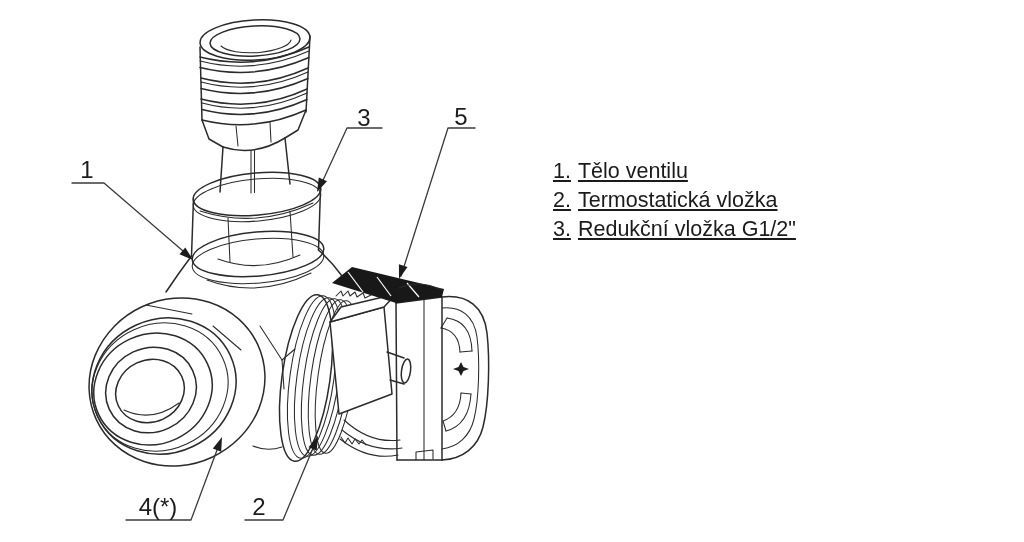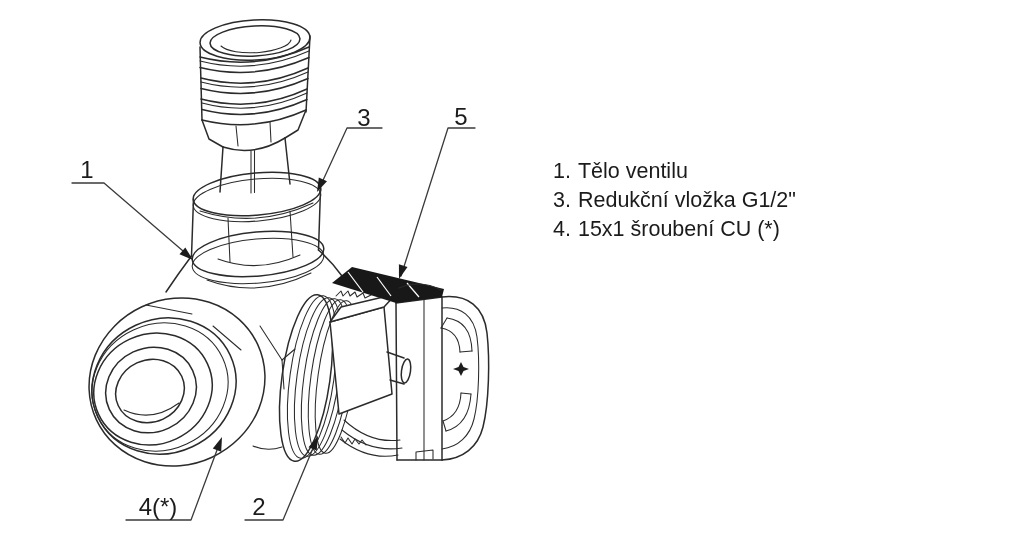--- a/index.html
+++ b/index.html
@@ -11,21 +11,21 @@
   .thin{fill:none;stroke:#2b2b2b;stroke-width:1.05;stroke-linecap:round;stroke-linejoin:round;}
   .sf{fill:#ffffff;stroke:#2b2b2b;stroke-width:1.5;stroke-linejoin:round;}
   .dark{fill:#181818;stroke:none;}
   .hatch{fill:none;stroke:#ffffff;stroke-width:1.2;}
   .arrow{fill:#1c1c1c;stroke:none;}
   .leader{fill:none;stroke:#3a3a3a;stroke-width:1.3;stroke-linecap:round;stroke-linejoin:round;}
   .lbl{font-family:"Liberation Sans",sans-serif;font-size:24px;fill:#1c1c1c;}
   
   .legend{position:absolute;left:553px;top:157px;color:#1b1b1b;font-size:21.5px;line-height:29px;}
   .legend .n{margin-right:7px;}
-  .legend-line{white-space:nowrap;}
+  .legend-line{white-space:nowrap;text-decoration:underline;}
 </style>
 </head>
 <body>
 
 <div class="page">
 
   <svg width="1024" height="542" viewBox="0 0 1024 542">
 
     <g>
       <ellipse class="s" cx="255" cy="40" rx="55" ry="20" transform="rotate(-3 255 40)"></ellipse>
@@ -168,20 +168,20 @@
       <path class="arrow" d="M 318 436 L 316.7 450.6 L 308.5 447.2 Z"></path>
       <text class="lbl" x="259" y="515" text-anchor="middle">2</text>
     </g>
   </svg>
 
   <div class="legend">
     <div class="legend-line">
       <span class="n">1.</span><span>Tělo ventilu</span>
     </div>
     <div class="legend-line">
-      <span class="n">3.</span><span>Redukční vložka G1/2"</span>
+      <span class="n">2.</span><span>Termostatická vložka</span>
     </div>
     <div class="legend-line">
-      <span class="n">4.</span><span>15x1 šroubení CU (*)</span>
+      <span class="n">3.</span><span>Redukční vložka G1/2"</span>
     </div>
   </div>
 
 </div>
 
 </body></html>

